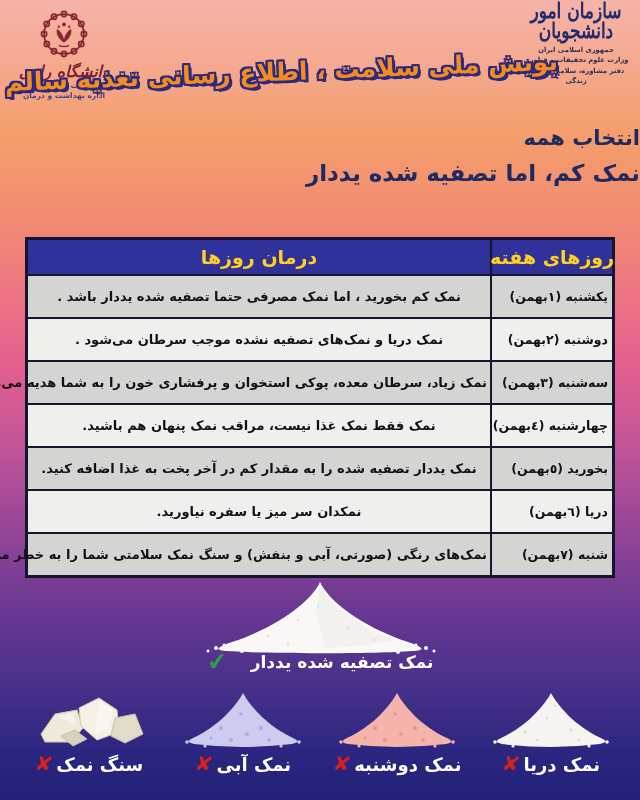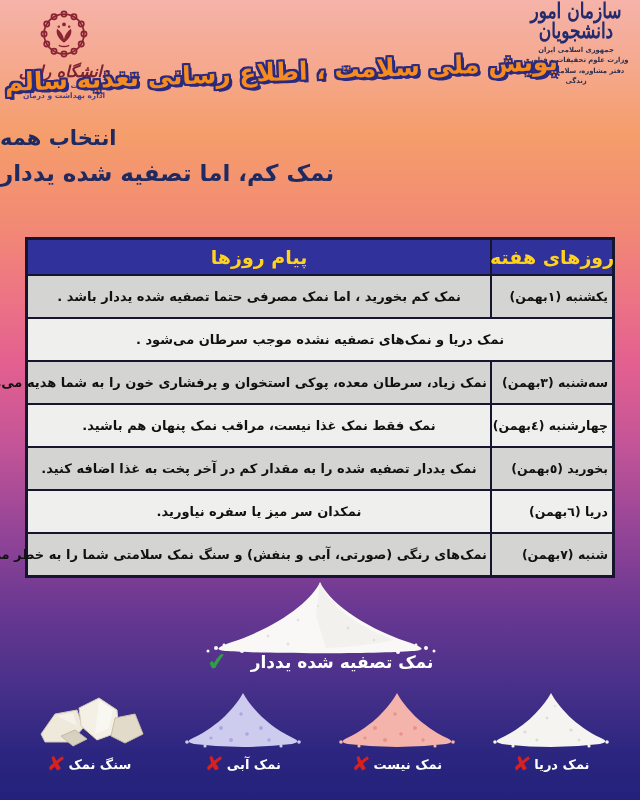--- a/index.html
+++ b/index.html
@@ -32,21 +32,21 @@
     font-size:25px; font-weight:bold; white-space:nowrap;
     color:#f68b1f; transform:rotate(-2.2deg);
     text-shadow:
       -2px -2px 0 #2a2a80, 2px -2px 0 #2a2a80, -2px 2px 0 #2a2a80, 2px 2px 0 #2a2a80,
       -2px 0 0 #2a2a80, 2px 0 0 #2a2a80, 0 -2px 0 #2a2a80, 0 2px 0 #2a2a80,
       3px 3px 0 #2a2a80;
   }
 
   
   .subtitle1, .subtitle2 {
-    position:absolute; left:0; width:100%; text-align:left;
+    position:absolute; left:0; width:100%; text-align:right;
     color:#1f2a60; font-weight:bold;
   }
   .subtitle1 { top:126px; font-size:21px; }
   .subtitle2 { top:160px; font-size:23px; }
 
   
   .salt-table {
     position:absolute; top:237px; left:25px; width:590px;
     border:3px solid #15152e; background:#efefee; direction:rtl;
   }
@@ -76,21 +76,21 @@
   .check { color:#2f9e44; font-size:24px; font-weight:bold; line-height:1; transform:rotate(-6deg); }
 
   
   .salts-row {
     position:absolute; top:688px; left:0; width:640px; height:100px;
     display:flex; flex-direction:row-reverse; direction:ltr; justify-content:space-between; padding:0 14px;
   }
   .salt-item { width:150px; text-align:center; }
   .salt-item svg { display:block; margin:0 auto; }
   .salt-label-row { display:flex; direction:rtl; justify-content:center; align-items:center; gap:4px; margin-top:4px; }
-  .salt-label { color:#ffffff; font-weight:bold; font-size:13px; white-space:nowrap; }
+  .salt-label { color:#ffffff; font-weight:bold; font-size:18px; white-space:nowrap; }
   .cross { color:#d62121; font-size:21px; font-weight:bold; line-height:1; transform:rotate(8deg); }
 </style>
 </head>
 <body>
 
 <div class="poster">
 
   <div class="logo-left">
     <svg class="emblem" width="52" height="52" viewBox="0 0 60 60">
       <circle cx="30" cy="30" r="23" fill="none" stroke="#8a2433" stroke-width="2"></circle>
@@ -127,27 +127,28 @@
   </div>
 
   <div class="main-title">پویش ملی سلامت ، اطلاع رسانی تغذیه سالم</div>
 
   <div class="subtitle1">انتخاب همه</div>
   <div class="subtitle2">نمک کم، اما تصفیه شده یددار</div>
 
   <div class="salt-table">
     <div class="t-row t-head">
       <div class="cell cell-day">روزهای هفته</div>
-      <div class="cell cell-msg">پیام روزها</div>
+      <div class="cell cell-msg">درمان روزها</div>
     </div>
     <div class="t-row t-body-row">
       <div class="cell cell-day">یکشنبه (١بهمن)</div>
       <div class="cell cell-msg">نمک کم بخورید ، اما نمک مصرفی حتما تصفیه شده یددار باشد .</div>
     </div>
     <div class="t-row t-body-row">
+      <div class="cell cell-day">دوشنبه (٢بهمن)</div>
       <div class="cell cell-msg">نمک دریا و نمک‌های تصفیه نشده موجب سرطان می‌شود .</div>
     </div>
     <div class="t-row t-body-row">
       <div class="cell cell-day">سه‌شنبه (٣بهمن)</div>
       <div class="cell cell-msg">نمک زیاد، سرطان معده، پوکی استخوان و پرفشاری خون را به شما هدیه می‌دهد.</div>
     </div>
     <div class="t-row t-body-row">
       <div class="cell cell-day">چهارشنبه (٤بهمن)</div>
       <div class="cell cell-msg">نمک فقط نمک غذا نیست، مراقب نمک پنهان هم باشید.</div>
     </div>
@@ -231,21 +232,21 @@
             <circle cx="34" cy="50" r="1.6"></circle>
         </g>
         <g fill="#f4b4ab">
           <circle cx="10" cy="54" r="1.8"></circle>
             <circle cx="122" cy="54" r="1.8"></circle>
             <circle cx="28" cy="58" r="1.6"></circle>
             <circle cx="104" cy="58" r="1.6"></circle>
         </g>
       </svg>
       <div class="salt-label-row">
-        <span class="salt-label">نمک نیست</span>
+        <span class="salt-label">نمک دوشنبه</span>
         <span class="cross">✘</span>
       </div>
     </div>
 
     <div class="salt-item">
       <svg width="132" height="62" viewBox="0 0 132 62">
         <path d="M66,5 C59,18 42,38 16,50 Q7,54 17,56 Q66,62 115,56 Q125,54 116,50 C90,38 73,18 66,5 Z" fill="#cdcbee"></path>
         <g fill="#a5a2dc" opacity="0.85">
           <circle cx="44" cy="40" r="2"></circle>
             <circle cx="64" cy="26" r="1.7"></circle>

